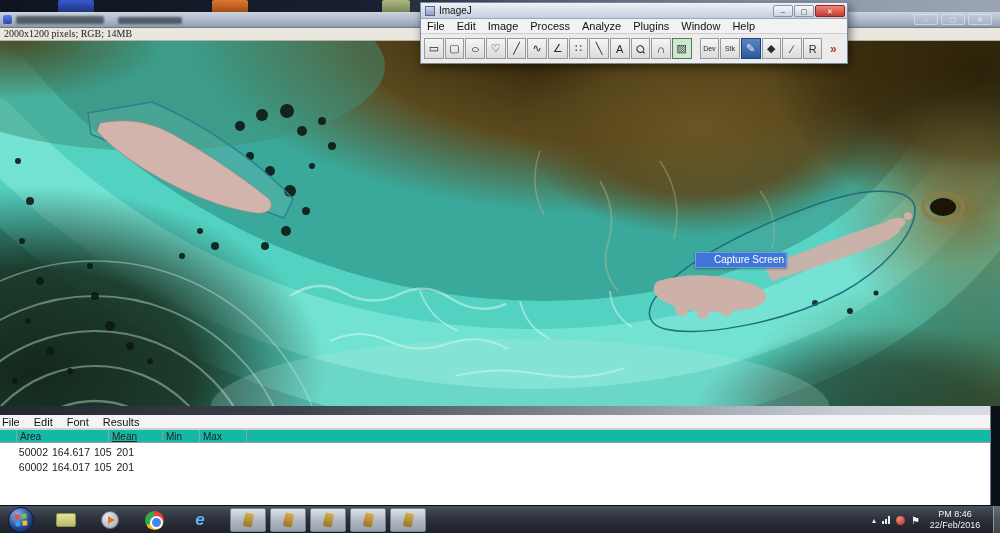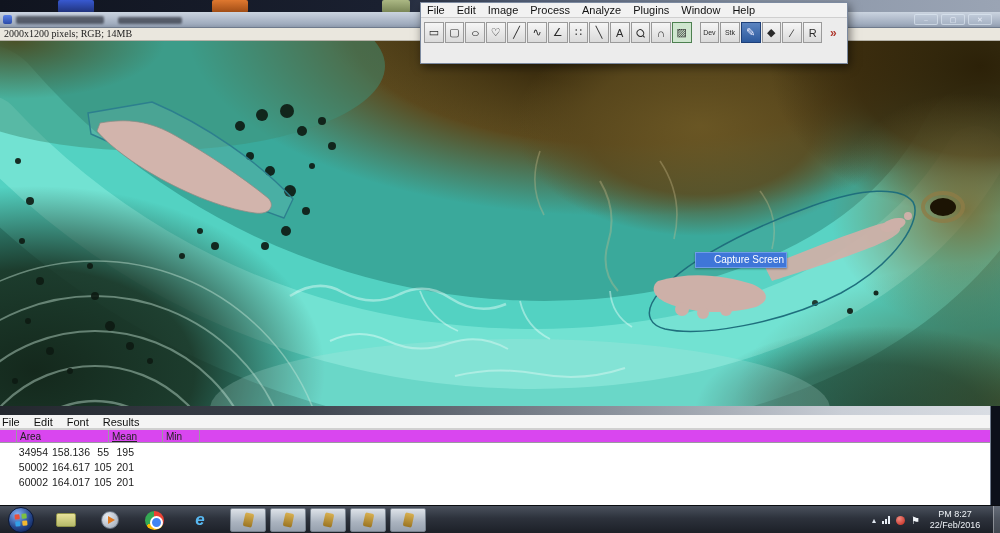--- a/index.html
+++ b/index.html
@@ -58,21 +58,21 @@
   .tool .stretch { display:inline-block; transform:scaleX(1.35); }
   .tool .rot { display:inline-block; transform:rotate(-45deg); }
 
   
   .results { position:absolute; left:0; top:406px; width:991px; height:99px; z-index:20;
     background:#fff; border-right:1px solid #6f7b8d; overflow:hidden; }
   .rs-titlebar { height:9px; background:linear-gradient(90deg,#23272e 0%,#3c424c 30%,#8b929c 62%,#c9ced6 85%,#d9dde3 100%); }
   .rs-menubar { display:flex; height:14px; align-items:center; background:#f4f4f4; border-bottom:1px solid #d0d0d0; }
   .rs-menu { font-size:11px; color:#111; padding:0 7px; }
   .rs-menu:first-child { margin-left:-5px; }
-  .rs-header { display:flex; height:14px; background:#d946ef; border-bottom:1px solid #9a9aa0; border-top:1px solid #cfcfcf; }
+  .rs-header { display:flex; height:14px; background:#14b8a6; border-bottom:1px solid #9a9aa0; border-top:1px solid #cfcfcf;align-items:flex-end; }
   .rs-hcell { height:100%; border-right:1px solid #9a9aa0; font-size:10px; line-height:13px; color:#222; padding-left:3px; }
   .rs-hcell.c0 { width:17px; }
   .rs-hcell.c1 { width:92px; }
   .rs-hcell.c2 { width:54px;text-decoration:underline; }
   .rs-hcell.c3 { width:37px; }
   .rs-hcell.c4 { width:47px;margin-top:36px; }
   .rs-body { position:relative; background:#fff; height:62px; padding-top:3px; }
   .rs-row { position:relative; height:15px; font-size:10.5px; color:#1a1a1a; }
   .rs-row span { position:absolute; text-align:right; }
   .rs-row .area { left:0px; width:48px; }
@@ -265,20 +265,29 @@
           <ellipse cx="893" cy="184" rx="13" ry="6" fill="#cdb0a8" transform="rotate(-18 893 184)"></ellipse>
           <circle cx="908" cy="175" r="4" fill="#cdb0a8"></circle>
         </g>
       </svg>
     </div>
   </div>
 
   <div class="capture-label">Capture Screen</div>
 
   <div class="imagej">
+    <div class="ij-titlebar">
+      <div class="ij-icon"></div>
+      <div class="ij-title">ImageJ</div>
+      <div class="ij-controls">
+        <div class="ij-btn">–</div>
+        <div class="ij-btn">▢</div>
+        <div class="ij-btn close">✕</div>
+      </div>
+    </div>
     <div class="ij-menubar">
       <div class="ij-menu">File</div>
       <div class="ij-menu">Edit</div>
       <div class="ij-menu">Image</div>
       <div class="ij-menu">Process</div>
       <div class="ij-menu">Analyze</div>
       <div class="ij-menu">Plugins</div>
       <div class="ij-menu">Window</div>
       <div class="ij-menu">Help</div>
     </div>
@@ -356,26 +365,20 @@
     </div>
     <div class="rs-header">
       <div class="rs-hcell c0"></div>
       <div class="rs-hcell c1">Area</div>
       <div class="rs-hcell c2">Mean</div>
       <div class="rs-hcell c3">Min</div>
       <div class="rs-hcell c4">Max</div>
     </div>
     <div class="rs-body">
       <div class="rs-row">
-        <span class="area">34954</span>
-        <span class="mean">158.136</span>
-        <span class="min">55</span>
-        <span class="max">195</span>
-      </div>
-      <div class="rs-row">
         <span class="area">50002</span>
         <span class="mean">164.617</span>
         <span class="min">105</span>
         <span class="max">201</span>
       </div>
       <div class="rs-row">
         <span class="area">60002</span>
         <span class="mean">164.017</span>
         <span class="min">105</span>
         <span class="max">201</span>
@@ -426,19 +429,19 @@
       <span class="tray-up">▴</span>
       <span class="net-bars">
           <i></i>
           <i></i>
           <i></i>
         </span>
       <span class="red-dot"></span>
       <span class="flag-glyph">⚑</span>
     </div>
     <div class="clock">
-      <div>PM 8:27</div>
+      <div>PM 8:46</div>
       <div>22/Feb/2016</div>
     </div>
     <div class="show-desktop"></div>
   </div>
 
 </div>
 
 </body></html>

